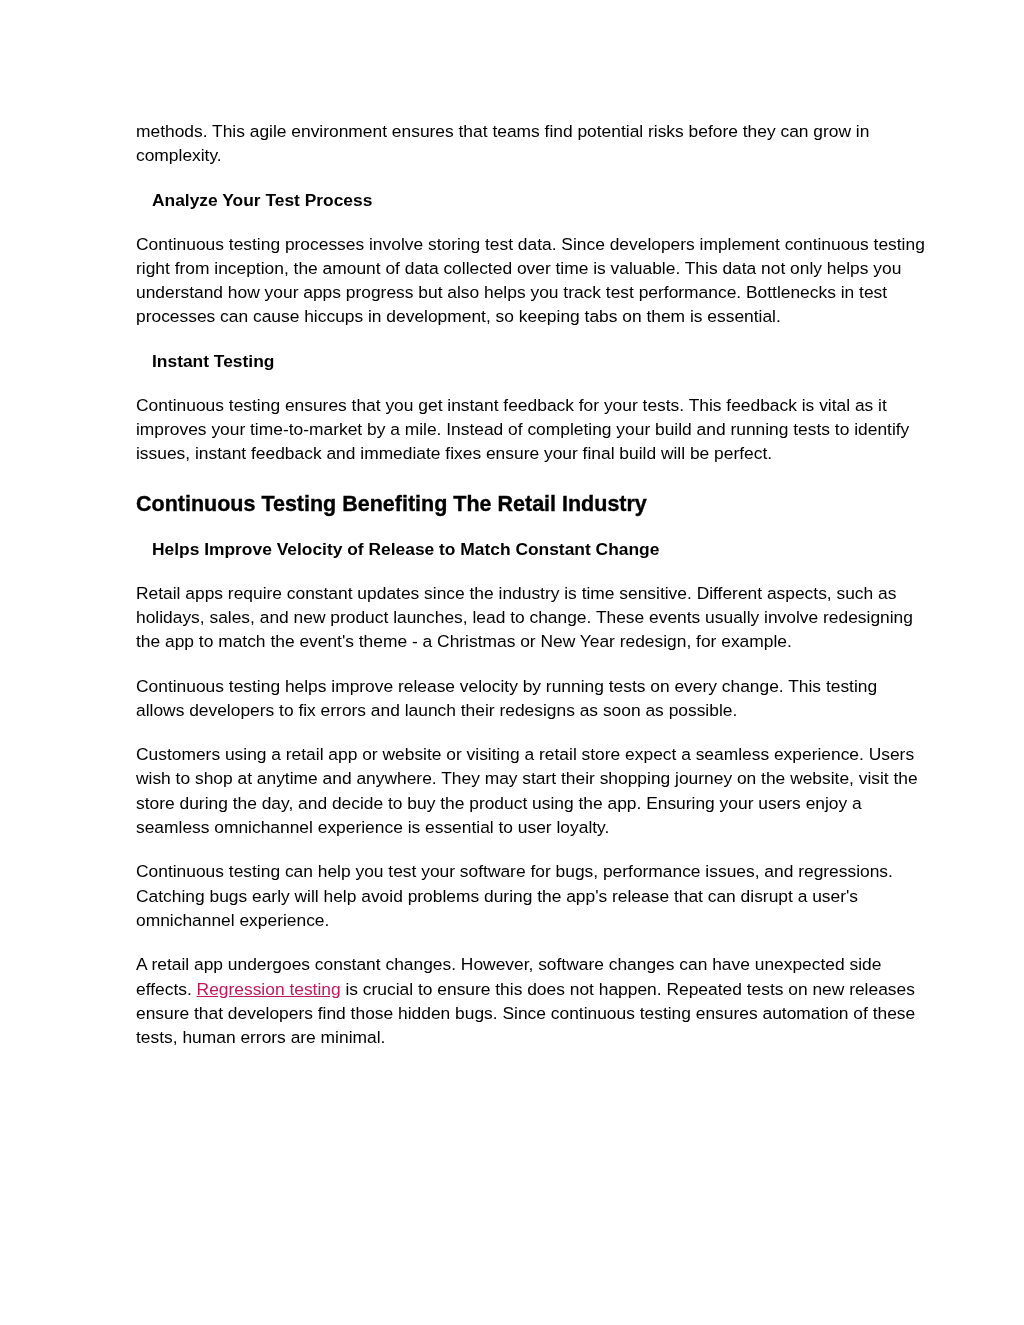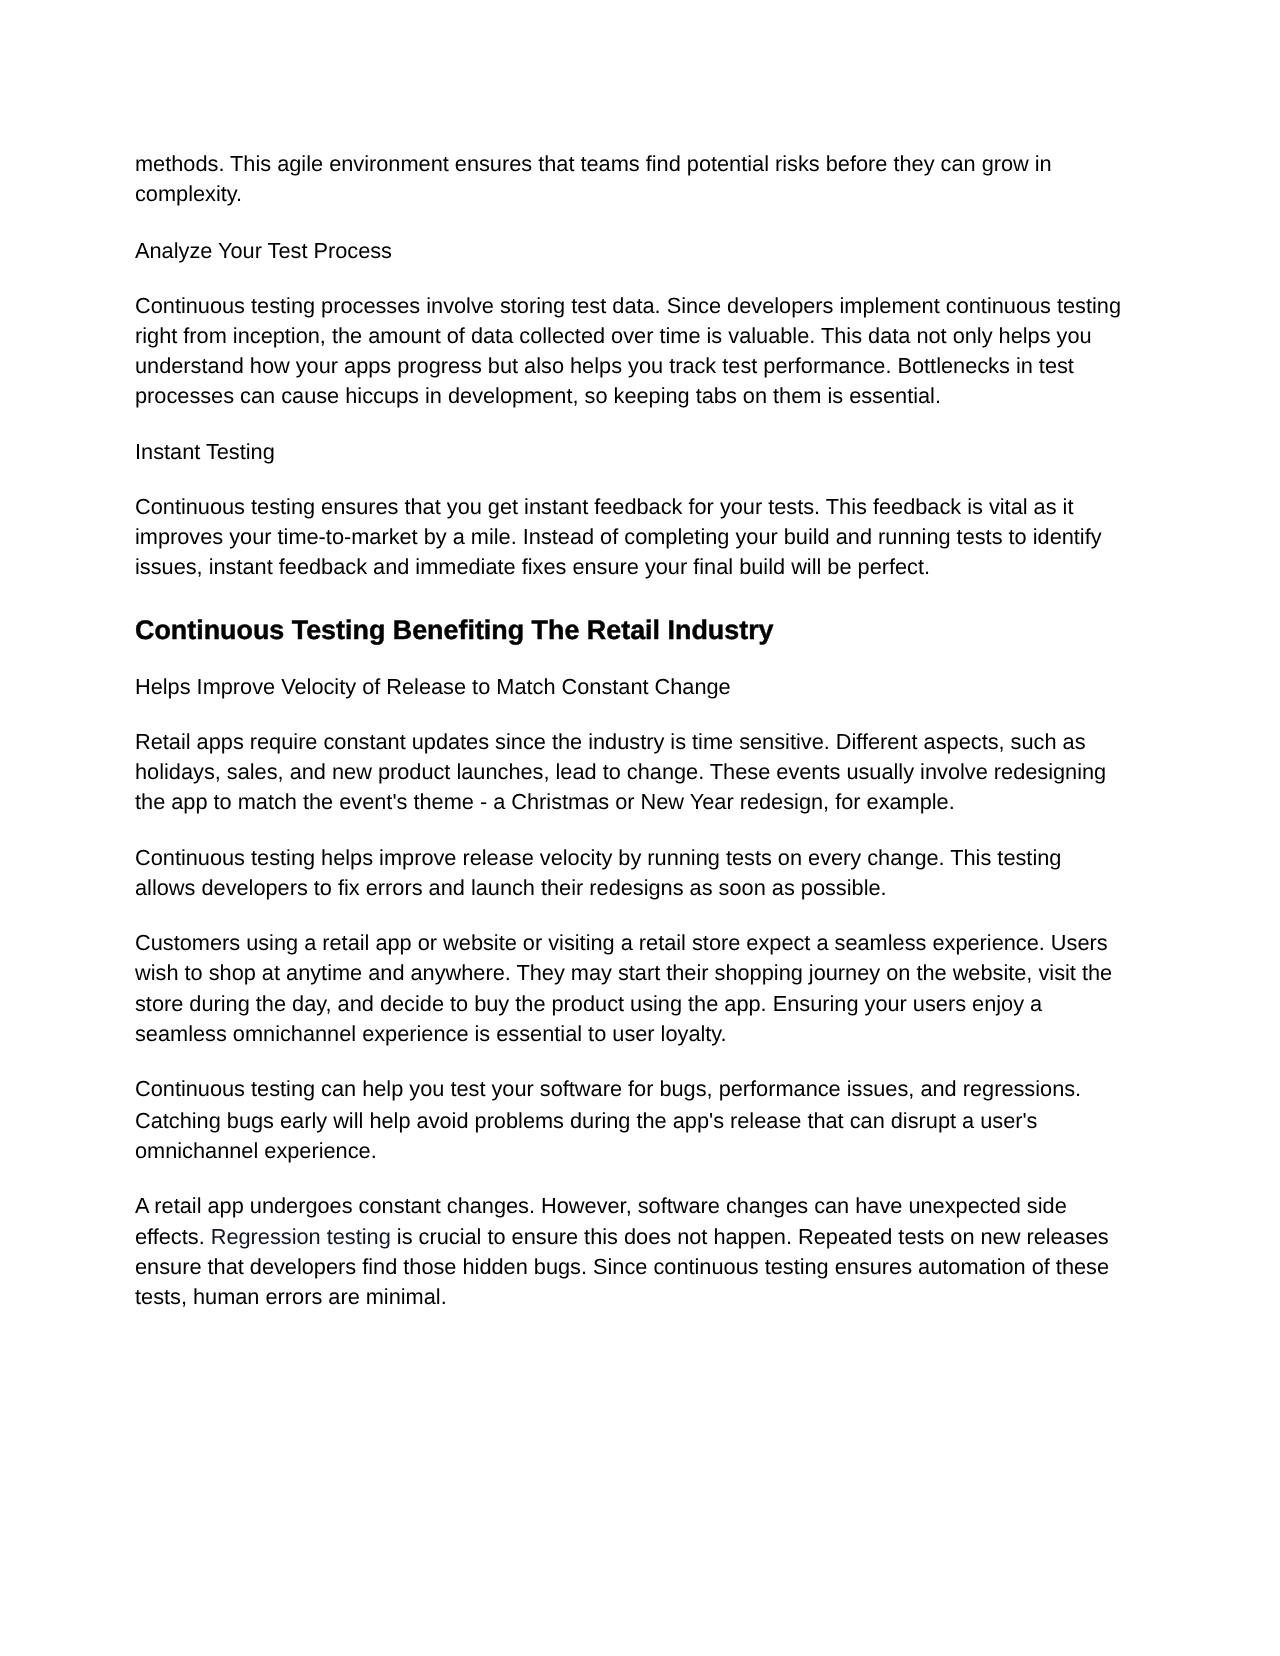--- a/index.html
+++ b/index.html
@@ -1,25 +1,25 @@
 <!DOCTYPE html>
 <html><head>
 <meta charset="utf-8">
 <style>
   html, body { margin: 0; padding: 0; background: #ffffff; }
   body { width: 1024px; height: 1325px; position: relative; overflow: hidden; }
   .page {
-    position: absolute; left: 108px; top: 119px; width: 790px;
+    position: absolute; left: 136px; top: 119px; width: 790px;
     font-family: "Liberation Sans", sans-serif; color: #000000;
     font-size: 17.4px; line-height: 24.3px;
   }
   .para { margin: 0 0 20px 0; }
-  .h3 { font-weight: normal; font-size: 17.4px; line-height: 24px; margin: 0 0 20px 0; }
+  .h3 { font-weight: bold; font-size: 17.4px; line-height: 24px; margin: 0 0 20px 16px; }
   .h2 { font-size: 21.5px; line-height: 28px; margin: 0 0 19px 0; font-weight: bold; -webkit-text-stroke: 0.35px #000; }
-  .link { color: #0f172a; }
+  .link { color: #be185d; text-decoration: underline; }
 </style>
 </head>
 <body>
 
 <div class="page">
   <p class="para">methods. This agile environment ensures that teams find potential risks before they can grow in complexity.</p>
   <div class="h3">Analyze Your Test Process</div>
   <p class="para">Continuous testing processes involve storing test data. Since developers implement continuous testing right from inception, the amount of data collected over time is valuable. This data not only helps you understand how your apps progress but also helps you track test performance. Bottlenecks in test processes can cause hiccups in development, so keeping tabs on them is essential.</p>
   <div class="h3">Instant Testing</div>
   <p class="para" style="margin-bottom:24px">Continuous testing ensures that you get instant feedback for your tests. This feedback is vital as it improves your time-to-market by a mile. Instead of completing your build and running tests to identify issues, instant feedback and immediate fixes ensure your final build will be perfect.</p>

